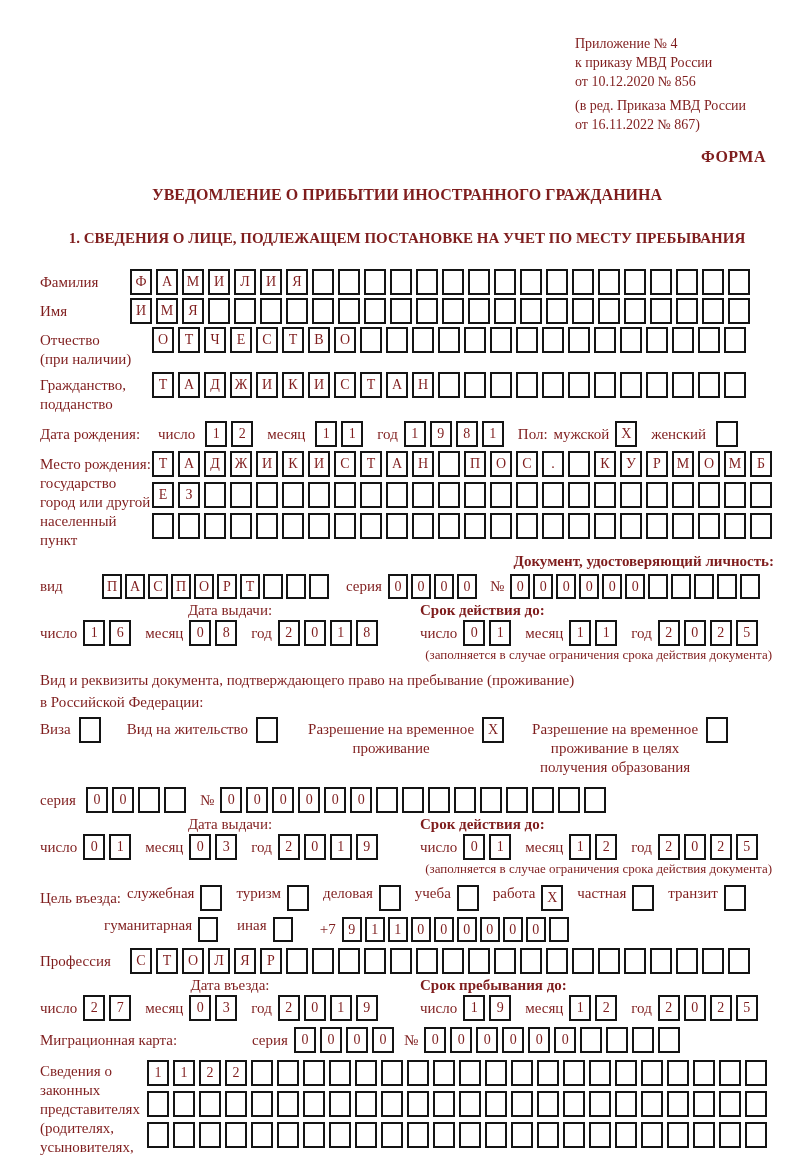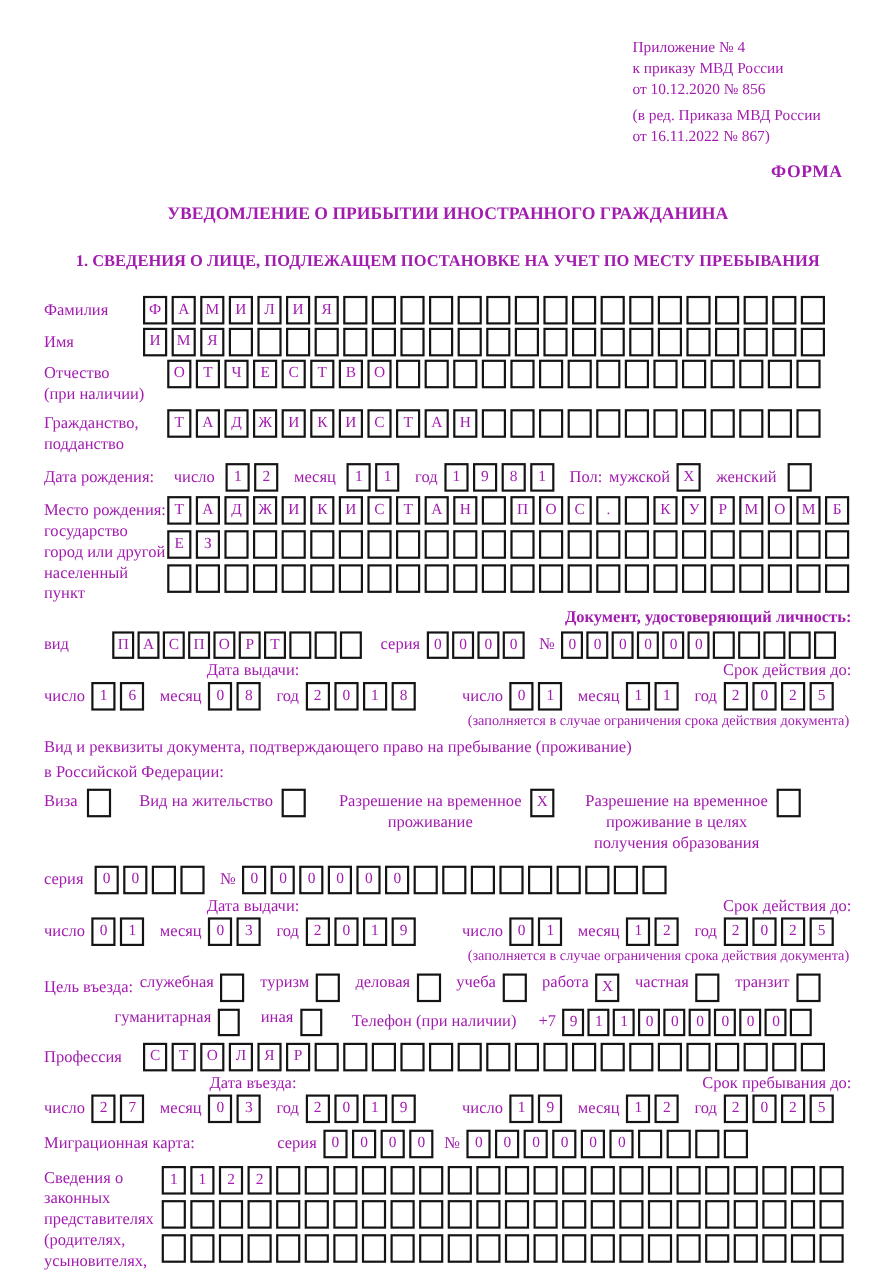--- a/index.html
+++ b/index.html
@@ -1,20 +1,20 @@
 <!DOCTYPE html>
 <html><head>
 <meta charset="utf-8">
 <style>
   html,body{margin:0;padding:0;background:#ffffff;}
   .page{
     width:800px;height:1163px;box-sizing:border-box;
     padding:34px 26px 0 40px;
     font-family:"Liberation Serif","DejaVu Serif",serif;
-    font-size:15px;color:#a21caf;position:relative;overflow:hidden;
+    font-size:15px;color:#7f1d1d;position:relative;overflow:hidden;
   }
   .refblock{margin-left:535px;line-height:19px;font-size:14px;}
   .amend{margin-top:5px;}
   .forma{margin-top:14px;text-align:right;padding-right:8px;font-weight:bold;font-size:16px;letter-spacing:.5px;}
   .title{margin-top:18px;text-align:center;font-weight:bold;font-size:16px;line-height:22px;}
   .title-underline{display:inline-block;width:56px;border-bottom:2px solid #222;height:14px;margin-left:10px;}
   .section{margin-top:24px;text-align:center;font-weight:bold;font-size:15px;}
   .frow{display:flex;align-items:flex-start;margin-bottom:3px;}
   .flabel{flex:0 0 auto;line-height:26px;}
   .lbl2{line-height:19px;padding-top:4px;}
@@ -23,21 +23,21 @@
   .cell{
     display:inline-block;box-sizing:border-box;flex:0 0 auto;
     width:22px;height:26px;border:2px solid #141414;margin-right:4px;
     text-align:center;font-size:14px;line-height:21px;background:#fff;
   }
   .tight .cell{width:20px;height:25px;margin-right:3px;}
   .gap6{margin-right:6px;}.gap10{margin-right:10px;}
   .center-heading{margin-top:2px;text-align:right;font-weight:bold;}
   .date-titles{display:flex;margin-top:2px;}
   .dt-left{width:380px;text-align:center;}
-  .dt-right{flex:1;text-align:right;}
+  .dt-right{flex:1;text-align:left;font-weight:bold;}
   .date-row{display:flex;align-items:flex-start;margin-top:1px;}
   .dgroup{display:flex;align-items:flex-start;}
   .dgroup .flabel{margin-right:6px;}
   .dleft{width:380px;}
   .note-right{text-align:right;font-size:13px;margin-top:1px;margin-bottom:4px;padding-right:2px;}
   .intro{margin-top:6px;line-height:22px;}
   .optrow{display:flex;align-items:flex-start;margin-top:4px;}
   .opt{display:flex;align-items:flex-start;}
   .opt .optlabel{text-align:center;line-height:19px;padding-top:3px;margin-right:8px;}
   .purpose{display:flex;align-items:center;margin-top:8px;}
@@ -562,21 +562,20 @@
         <span class="boxes">
           <span class="cell"></span>
         </span>
       </span>
     <span class="pitem" style="margin-right:24px;">
         <span class="plabel">иная</span>
         <span class="boxes">
           <span class="cell"></span>
         </span>
       </span>
-    <span class="flabel" style="margin-right:20px;">Телефон (при наличии)</span>
     <span class="flabel gap6">+7</span>
     <span class="boxes">
         <span class="cell">9</span>
         <span class="cell">1</span>
         <span class="cell">1</span>
         <span class="cell">0</span>
         <span class="cell">0</span>
         <span class="cell">0</span>
         <span class="cell">0</span>
         <span class="cell">0</span>

